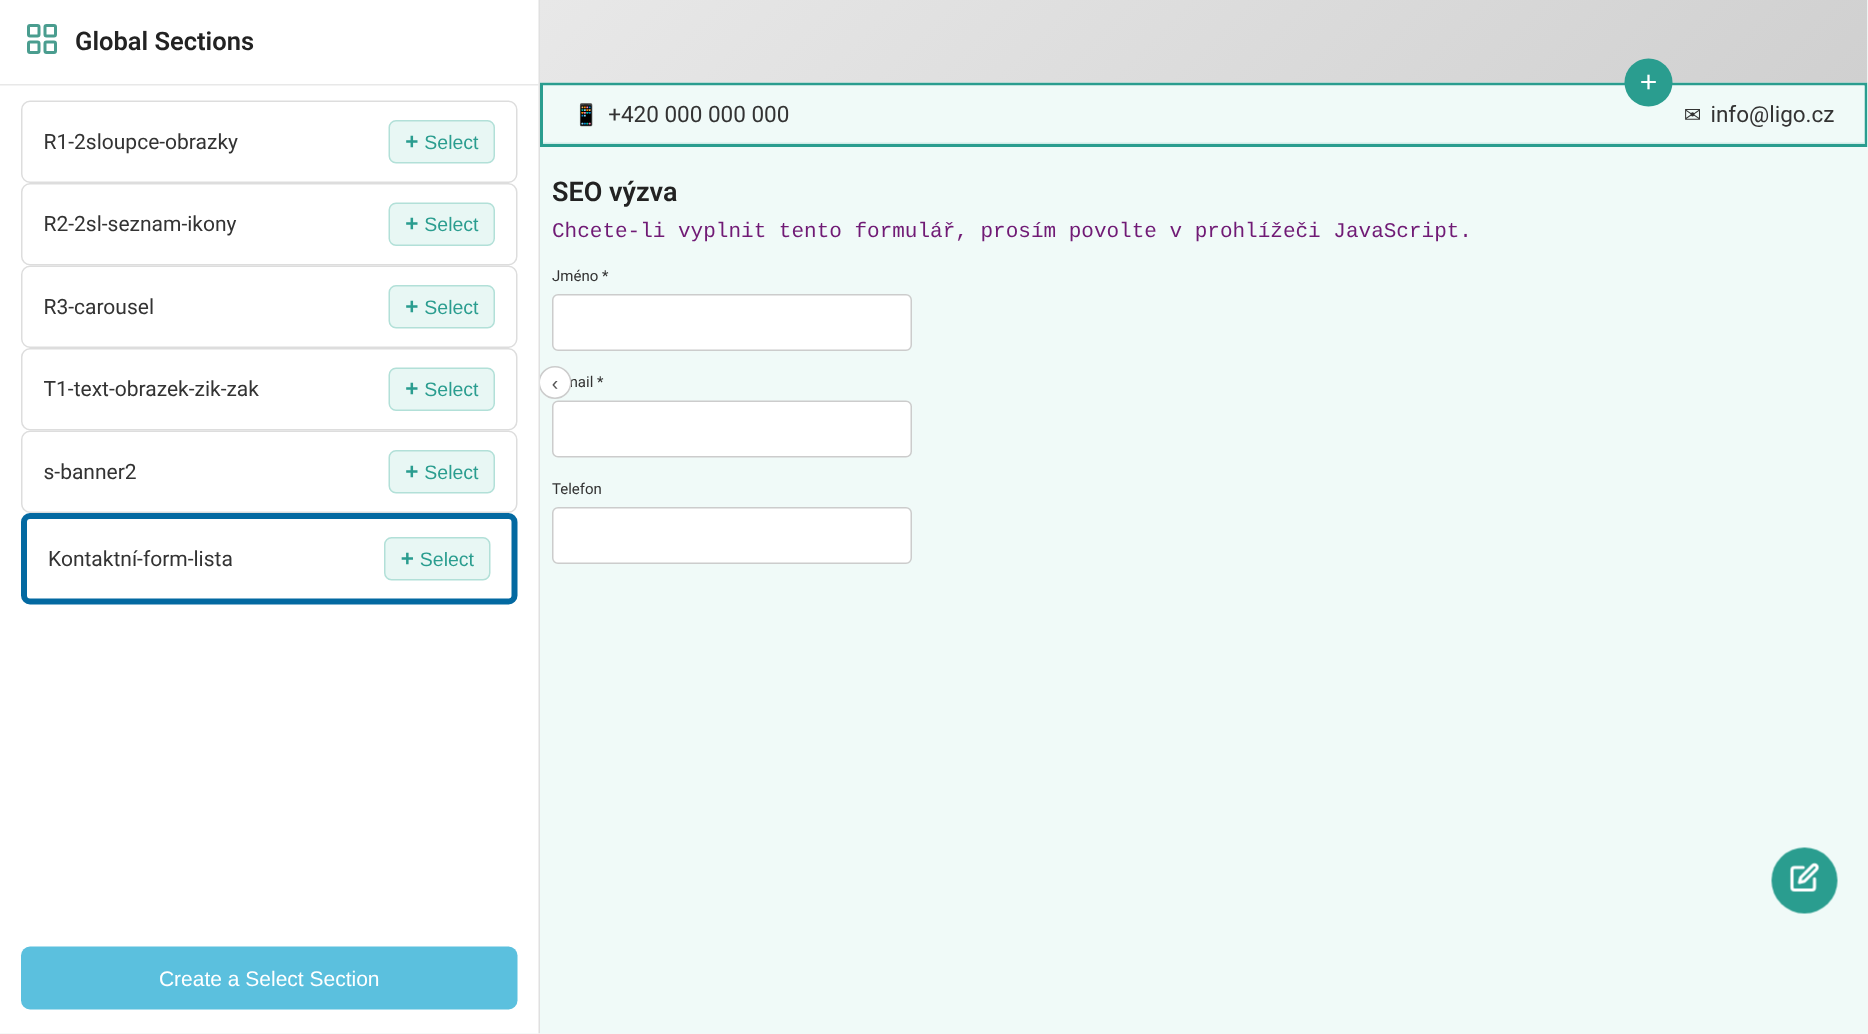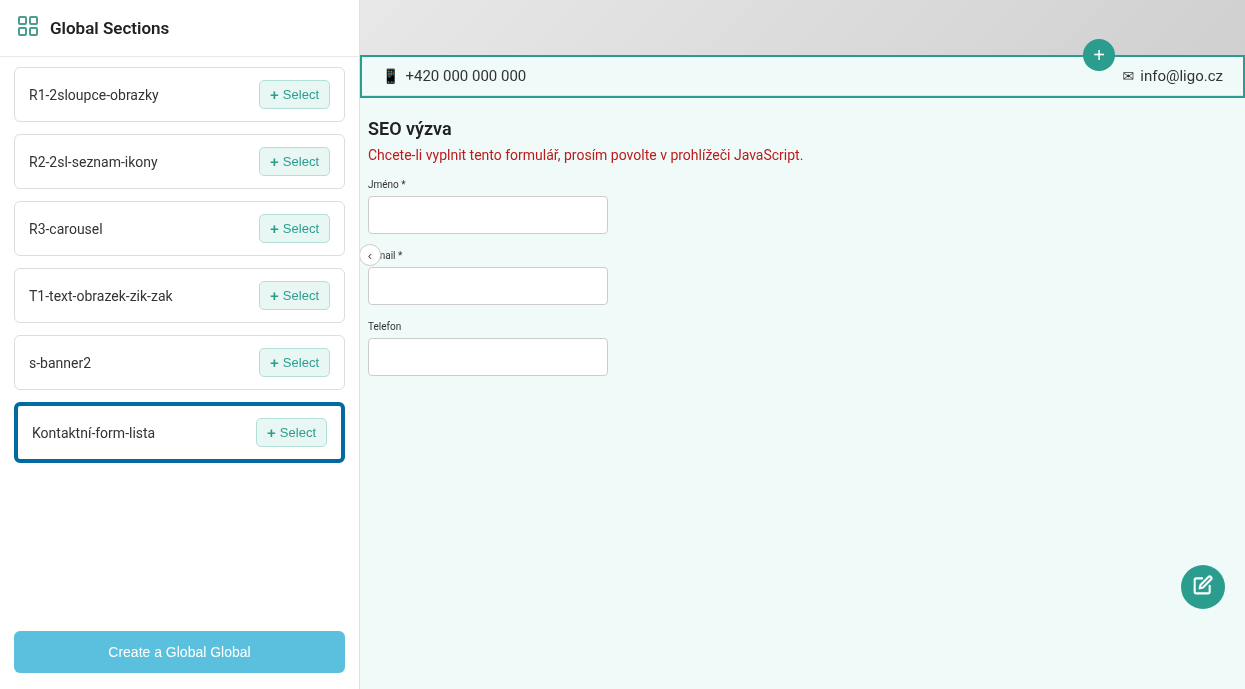--- a/index.html
+++ b/index.html
@@ -33,21 +33,21 @@
       font-weight: 600;
       color: #222;
     }
 
     .sidebar-list {
       flex: 1;
       overflow-y: auto;
       padding: 10px 14px;
       display: flex;
       flex-direction: column;
-      gap: 12px;
+      gap: 0;
     }
 
     .sidebar-item {
       display: flex;
       align-items: center;
       justify-content: space-between;
       background: #fff;
       border: 1px solid #ddd;
       border-radius: 6px;
       padding: 12px 14px;
@@ -168,22 +168,23 @@
 
     .form-section-title {
       font-size: 18px;
       font-weight: 600;
       color: #222;
       margin-bottom: 8px;
     }
 
     .form-note {
       font-size: 14px;
-      color: #b91c1c;
+      color: #701a75;
       margin-bottom: 16px;
+      font-family: Liberation Mono, monospace;
     }
 
     .form-field {
       margin-bottom: 16px;
     }
 
     .form-label {
       font-size: 10px;
       color: #333;
       margin-bottom: 6px;
@@ -285,21 +286,21 @@
 
     <div class="sidebar-item selected">
       <span class="sidebar-item-name">Kontaktní-form-lista</span>
       <button class="select-btn">
         <span class="plus">+</span>
         <span>Select</span>
       </button>
     </div>
   </div>
 
-  <button class="create-btn">Create a Global Global</button>
+  <button class="create-btn">Create a Select Section</button>
 </div>
 
 <div class="main-content">
 
   <div class="top-banner">
   </div>
 
   <div style="position: relative; height: 0;">
     <button class="add-section-btn" style="position:absolute; right:130px; top:-16px;">
       <span>+</span>

